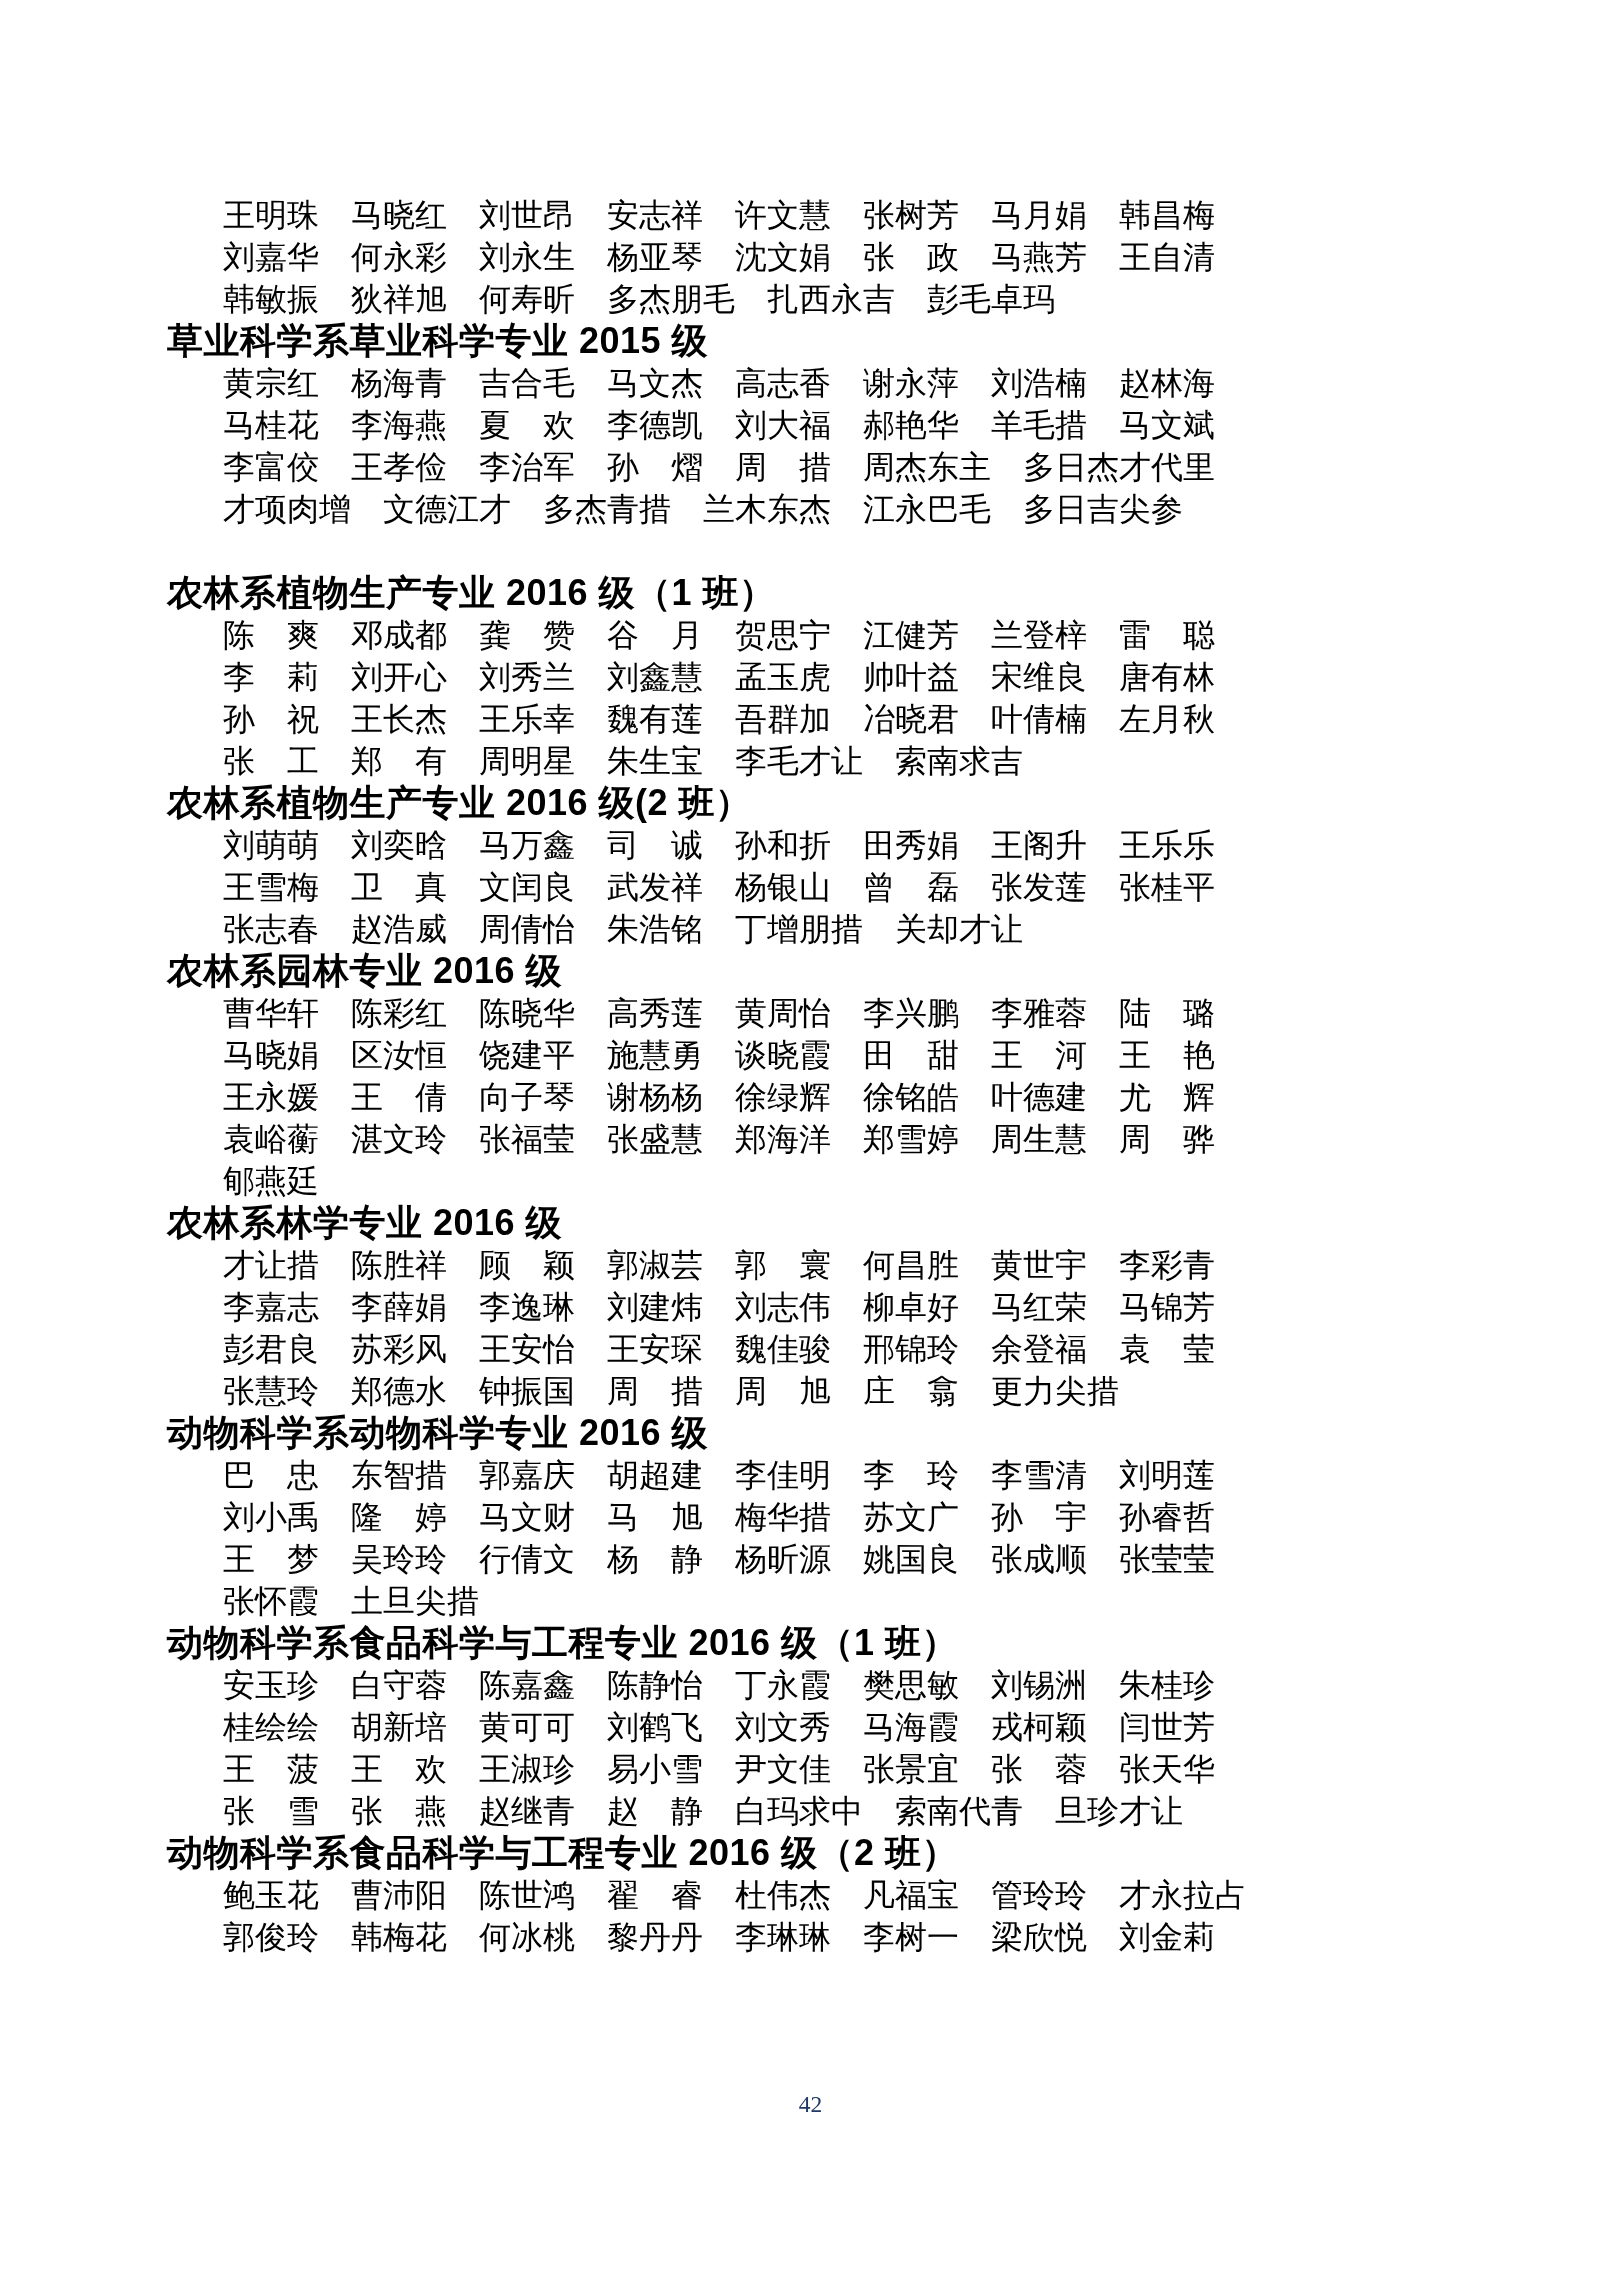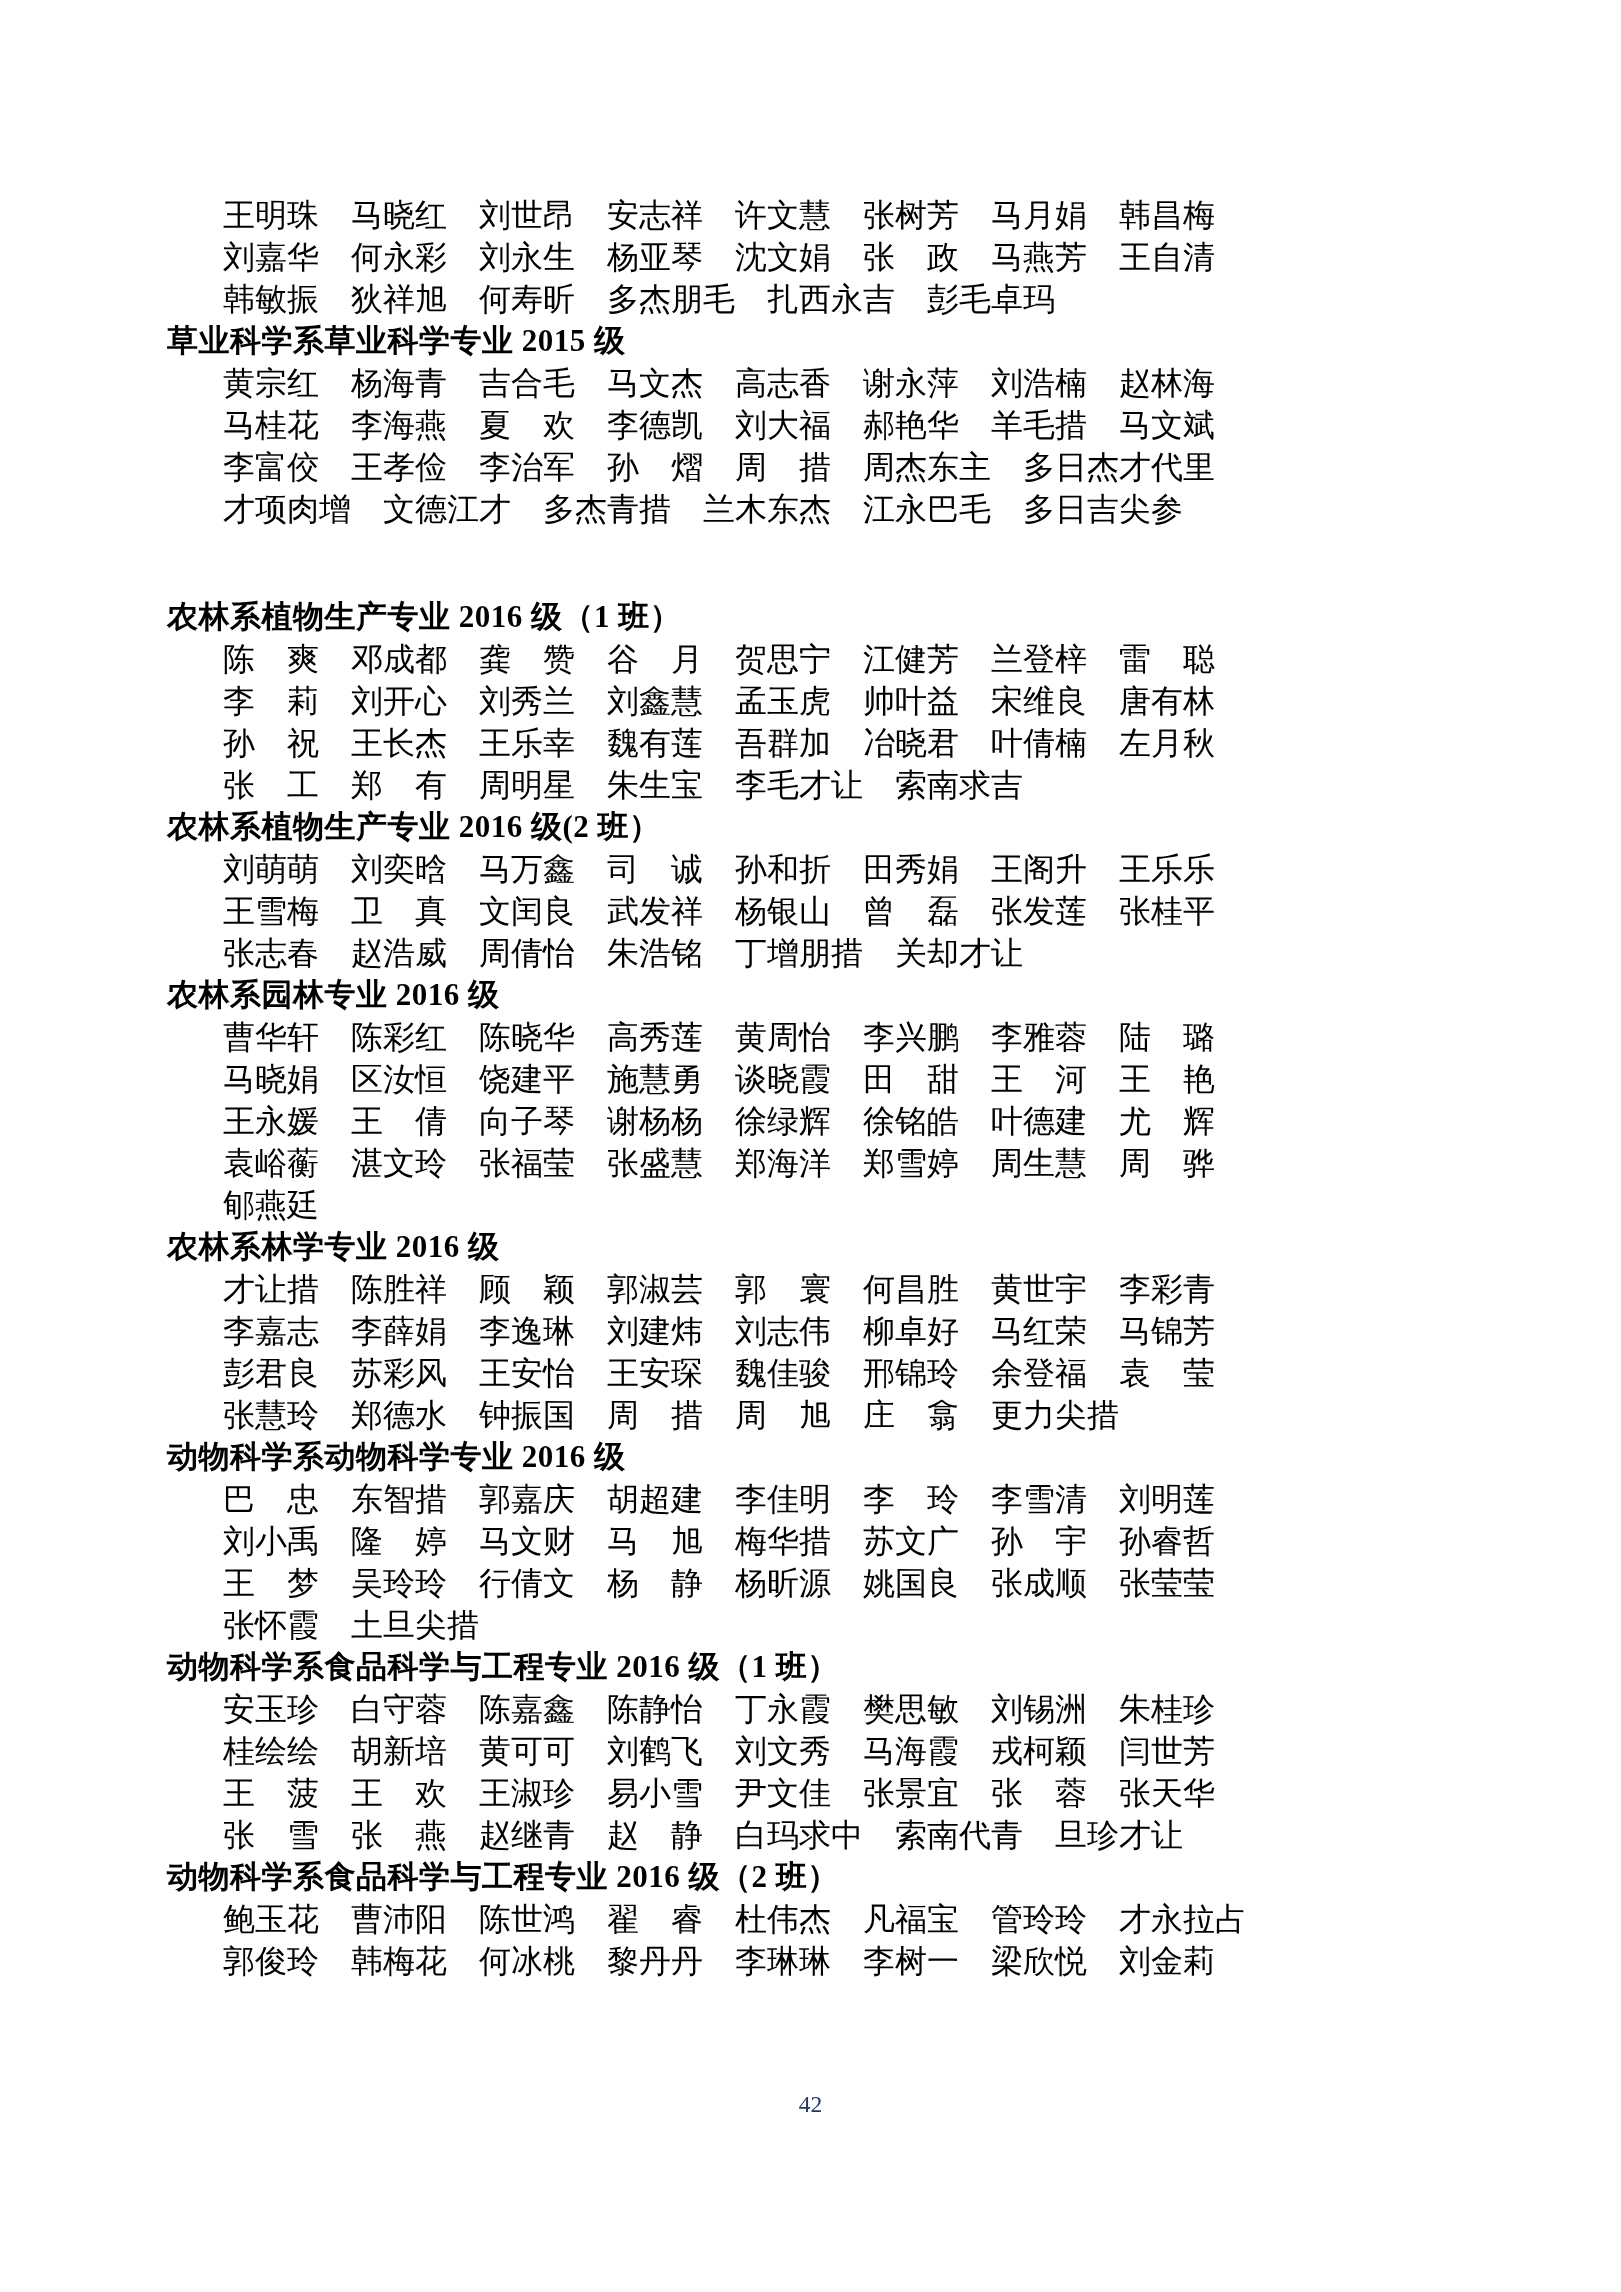--- a/index.html
+++ b/index.html
@@ -18,28 +18,28 @@
     width: 1621px; height: 2293px;
     background: #ffffff;
   }
   .content {
     position: absolute;
     left: 167px;
     top: 194px;
     width: 1294px;
   }
   .section { }
-  .section.gap-before { margin-top: 66px; }
+  .section.gap-before { margin-top: 42px; }
   .heading {
-    font-size: 31px;
+    font-size: 36px;
     font-weight: bold;
     height: 42px;
     line-height: 42px;
     white-space: pre;
-    font-family: Liberation Serif, serif;
+    font-family: Liberation Sans, sans-serif;
     letter-spacing: 0.5px;
   }
   .name-row {
     display: flex;
     gap: 32px;
     padding-left: 56px;
     height: 42px;
     align-items: center;
     font-size: 32px;
     line-height: 42px;

